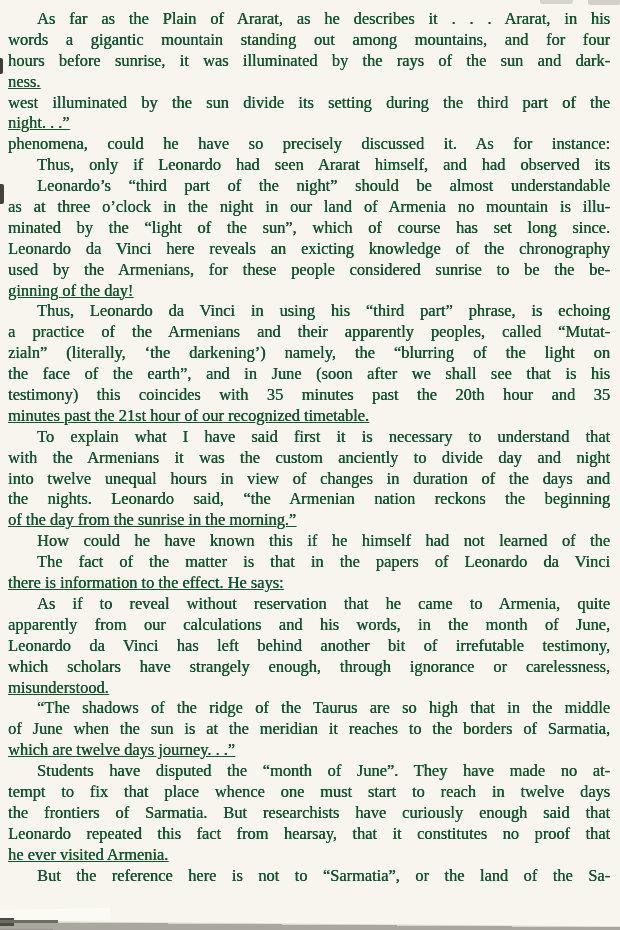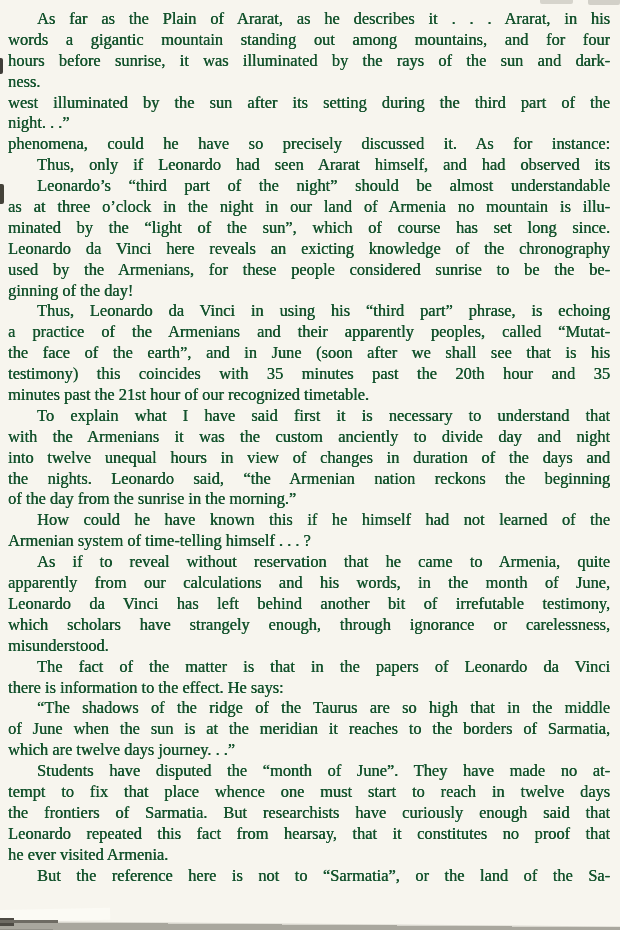--- a/index.html
+++ b/index.html
@@ -23,21 +23,21 @@
     height: 20.9px;
     line-height: 20.9px;
     font-size: 16.4px;
     text-align: justify;
     text-align-last: justify;
     overflow: hidden;
     white-space: normal;
     text-shadow: 0.35px 0 0 currentColor;
   }
   .tline.first { text-indent: 29px; }
-  .tline.lastleft { text-align-last: left; }
+  .tline.lastleft { text-align-last: left; text-decoration: underline; }
 
   
   .corner-wedge {
     position: absolute;
     left: 0; top: 910px;
     width: 110px; height: 12px;
     background: #fbfaf4;
     transform: rotate(-1.2deg);
     transform-origin: left top;
   }
@@ -95,63 +95,63 @@
 
 <div class="page">
   <div class="textblock" id="textblock">
       <div class="paragraph">
         <div class="tline first">As far as the Plain of Ararat, as he describes it . . . Ararat, in his</div>
         <div class="tline">words a gigantic mountain standing out among mountains, and for four</div>
         <div class="tline">hours before sunrise, it was illuminated by the rays of the sun and dark-</div>
         <div class="tline lastleft">ness.</div>
       </div>
       <div class="paragraph">
-        <div class="tline">west illuminated by the sun after its setting during the third part of the</div>
+        <div class="tline">west illuminated by the sun divide its setting during the third part of the</div>
         <div class="tline lastleft">night. . .”</div>
       </div>
       <div class="paragraph">
         <div class="tline">phenomena, could he have so precisely discussed it. As for instance:</div>
         <div class="tline first">Thus, only if Leonardo had seen Ararat himself, and had observed its</div>
       </div>
       <div class="paragraph">
         <div class="tline first">Leonardo’s “third part of the night” should be almost understandable</div>
         <div class="tline">as at three o’clock in the night in our land of Armenia no mountain is illu-</div>
         <div class="tline">minated by the “light of the sun”, which of course has set long since.</div>
         <div class="tline">Leonardo da Vinci here reveals an exicting knowledge of the chronography</div>
         <div class="tline">used by the Armenians, for these people considered sunrise to be the be-</div>
         <div class="tline lastleft">ginning of the day!</div>
       </div>
       <div class="paragraph">
         <div class="tline first">Thus, Leonardo da Vinci in using his “third part” phrase, is echoing</div>
         <div class="tline">a practice of the Armenians and their apparently peoples, called “Mutat-</div>
+        <div class="tline">zialn” (literally, ‘the darkening’) namely, the “blurring of the light on</div>
         <div class="tline">the face of the earth”, and in June (soon after we shall see that is his</div>
         <div class="tline">testimony) this coincides with 35 minutes past the 20th hour and 35</div>
         <div class="tline lastleft">minutes past the 21st hour of our recognized timetable.</div>
       </div>
       <div class="paragraph">
         <div class="tline first">To explain what I have said first it is necessary to understand that</div>
         <div class="tline">with the Armenians it was the custom anciently to divide day and night</div>
         <div class="tline">into twelve unequal hours in view of changes in duration of the days and</div>
         <div class="tline">the nights. Leonardo said, “the Armenian nation reckons the beginning</div>
         <div class="tline lastleft">of the day from the sunrise in the morning.”</div>
       </div>
       <div class="paragraph">
         <div class="tline first">How could he have known this if he himself had not learned of the</div>
-        <div class="tline lastleft">Armenian system of time-telling himself . . . ?</div>
+      </div>
+      <div class="paragraph">
+        <div class="tline first">The fact of the matter is that in the papers of Leonardo da Vinci</div>
+        <div class="tline lastleft">there is information to the effect. He says:</div>
       </div>
       <div class="paragraph">
         <div class="tline first">As if to reveal without reservation that he came to Armenia, quite</div>
         <div class="tline">apparently from our calculations and his words, in the month of June,</div>
         <div class="tline">Leonardo da Vinci has left behind another bit of irrefutable testimony,</div>
         <div class="tline">which scholars have strangely enough, through ignorance or carelessness,</div>
         <div class="tline lastleft">misunderstood.</div>
-      </div>
-      <div class="paragraph">
-        <div class="tline first">The fact of the matter is that in the papers of Leonardo da Vinci</div>
-        <div class="tline lastleft">there is information to the effect. He says:</div>
       </div>
       <div class="paragraph">
         <div class="tline first">“The shadows of the ridge of the Taurus are so high that in the middle</div>
         <div class="tline">of June when the sun is at the meridian it reaches to the borders of Sarmatia,</div>
         <div class="tline lastleft">which are twelve days journey. . .”</div>
       </div>
       <div class="paragraph">
         <div class="tline first">Students have disputed the “month of June”. They have made no at-</div>
         <div class="tline">tempt to fix that place whence one must start to reach in twelve days</div>
         <div class="tline">the frontiers of Sarmatia. But researchists have curiously enough said that</div>

